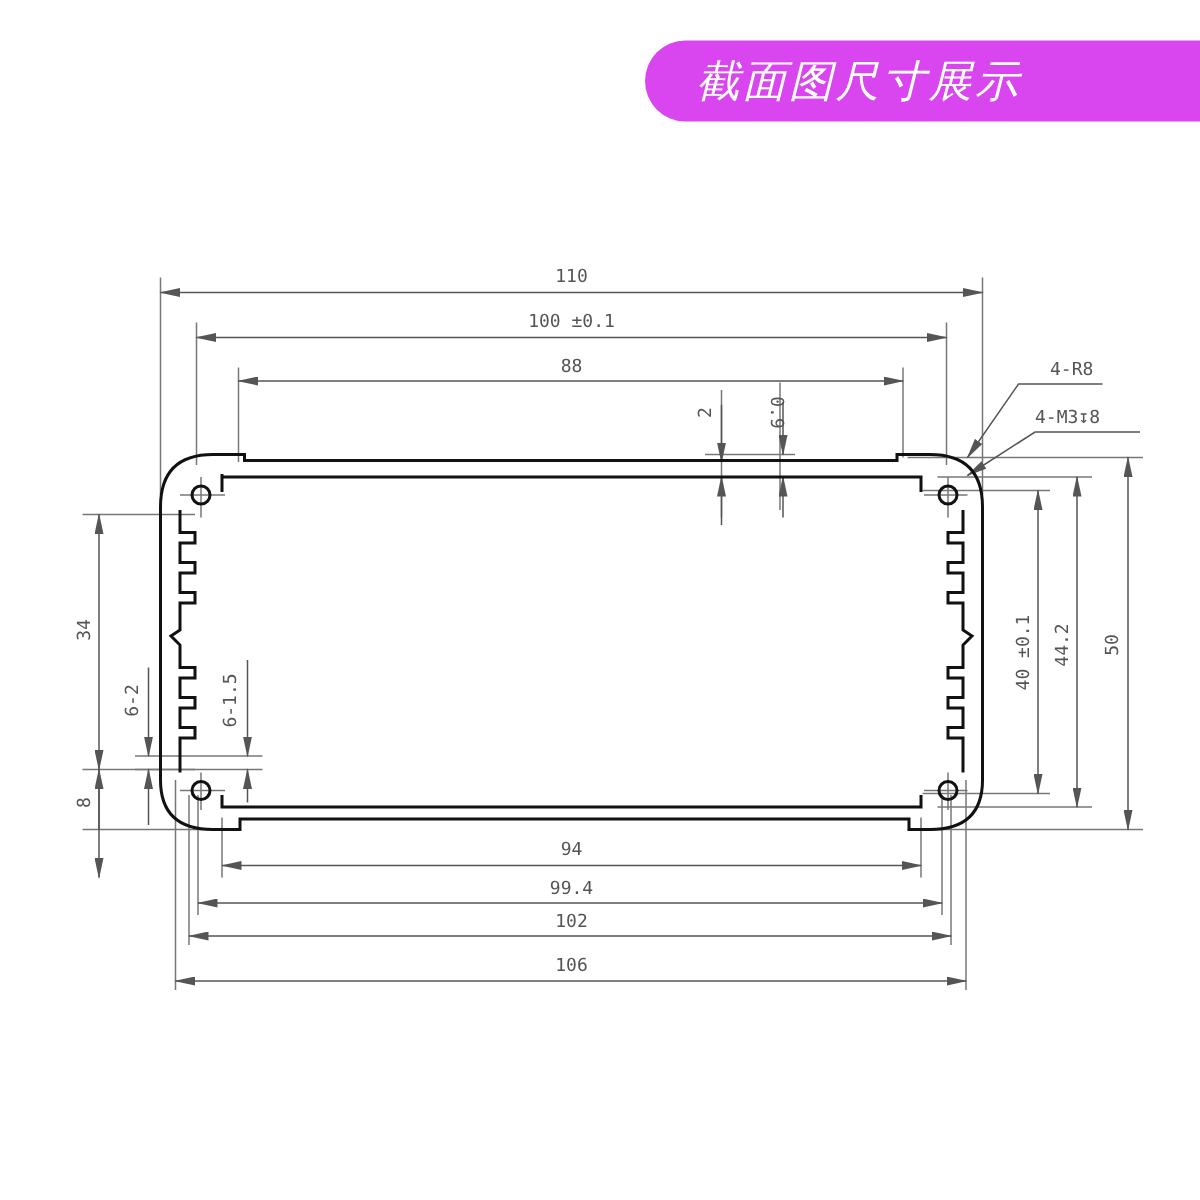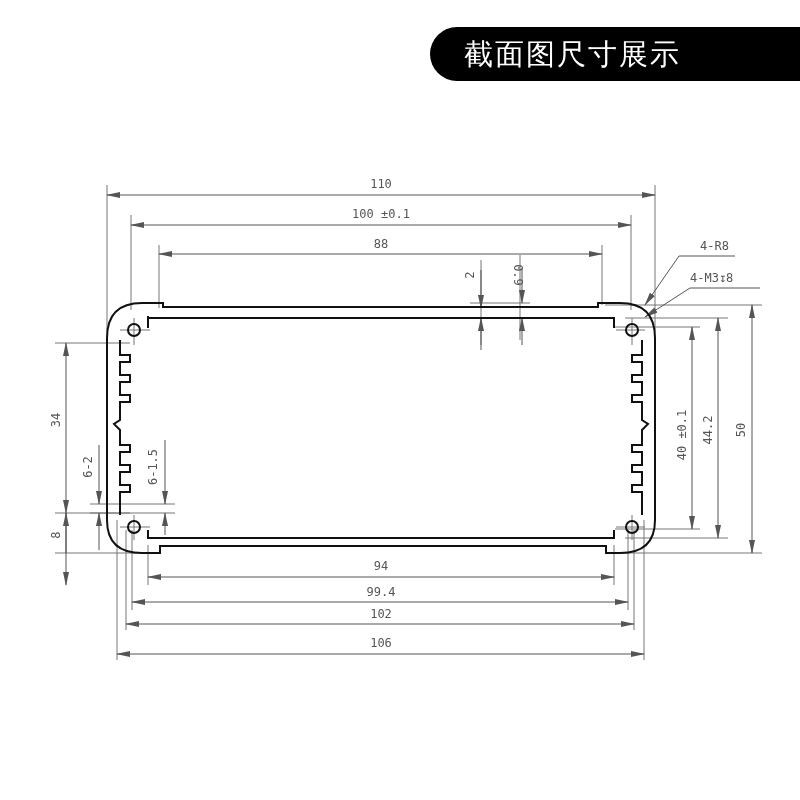--- a/index.html
+++ b/index.html
@@ -1,19 +1,19 @@
 <!DOCTYPE html>
 <html><head>
   <meta charset="utf-8">
   <style>
     html, body { margin: 0; padding: 0; background: #ffffff; }
     body { width: 800px; height: 800px; position: relative; overflow: hidden; font-family: "DejaVu Sans", sans-serif; }
     .banner {
       position: absolute; left: 430px; top: 27px; width: 370px; height: 54px;
-      background: #000000; border-radius: 27px 0 0 27px;
+      background: #d946ef; border-radius: 27px 0 0 27px; font-style: italic;
     }
     .banner-title {
       position: absolute; left: 34px; top: 7px; color: #ffffff;
       font-size: 29px; letter-spacing: 2px; line-height: 40px;
       font-family: "DejaVu Sans", sans-serif;
     }
     svg.drawing { position: absolute; left: 0; top: 0; }
     .dim { font-family: "DejaVu Sans Mono", monospace; font-size: 12px; fill: #555555; }
   </style>
 </head>

